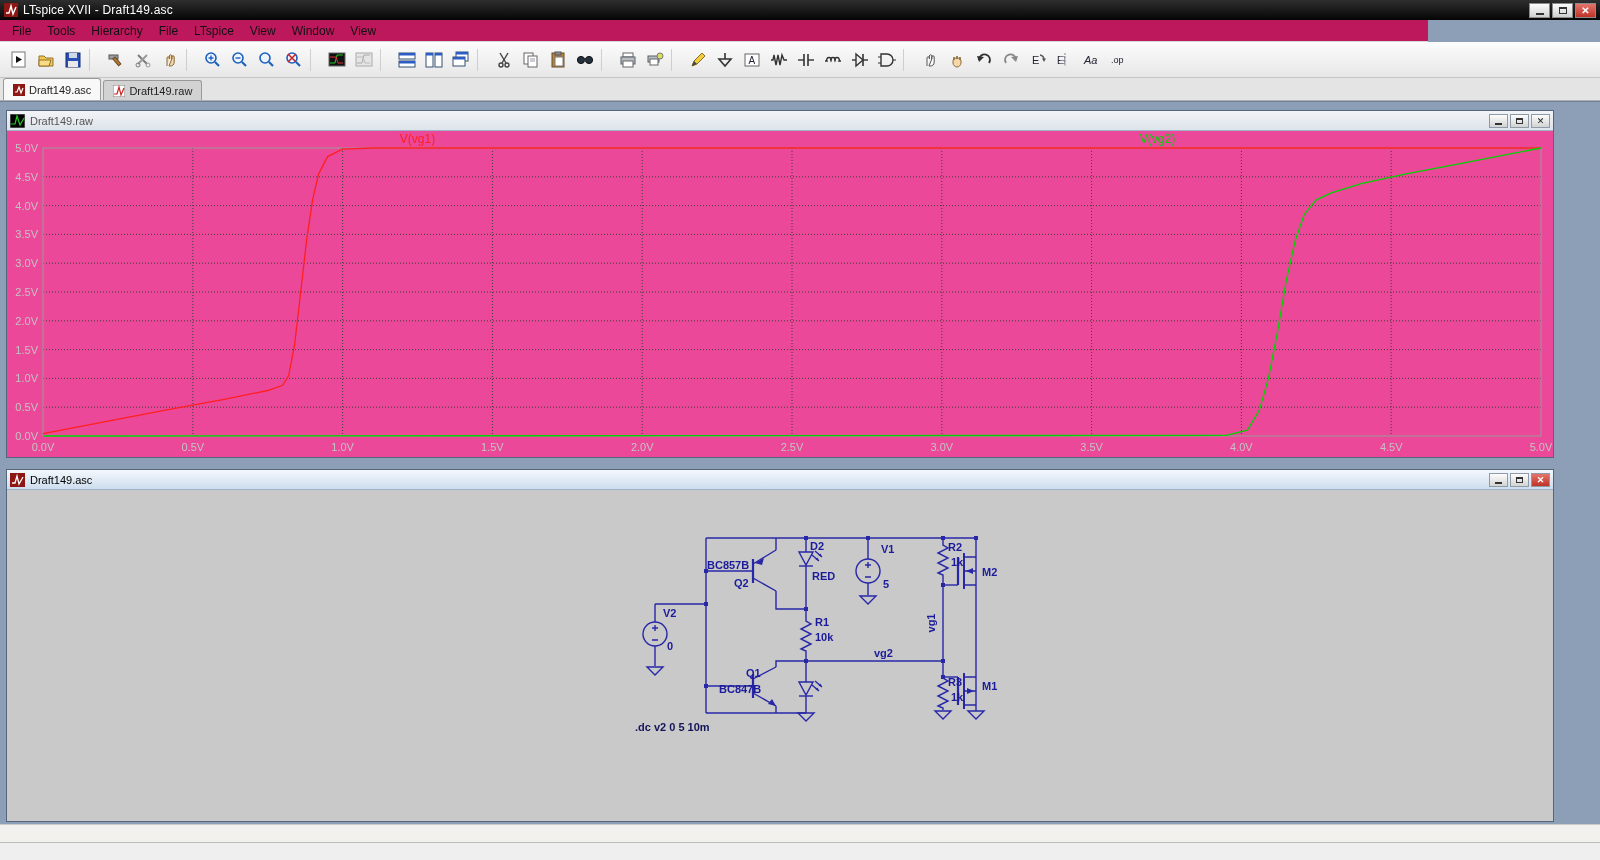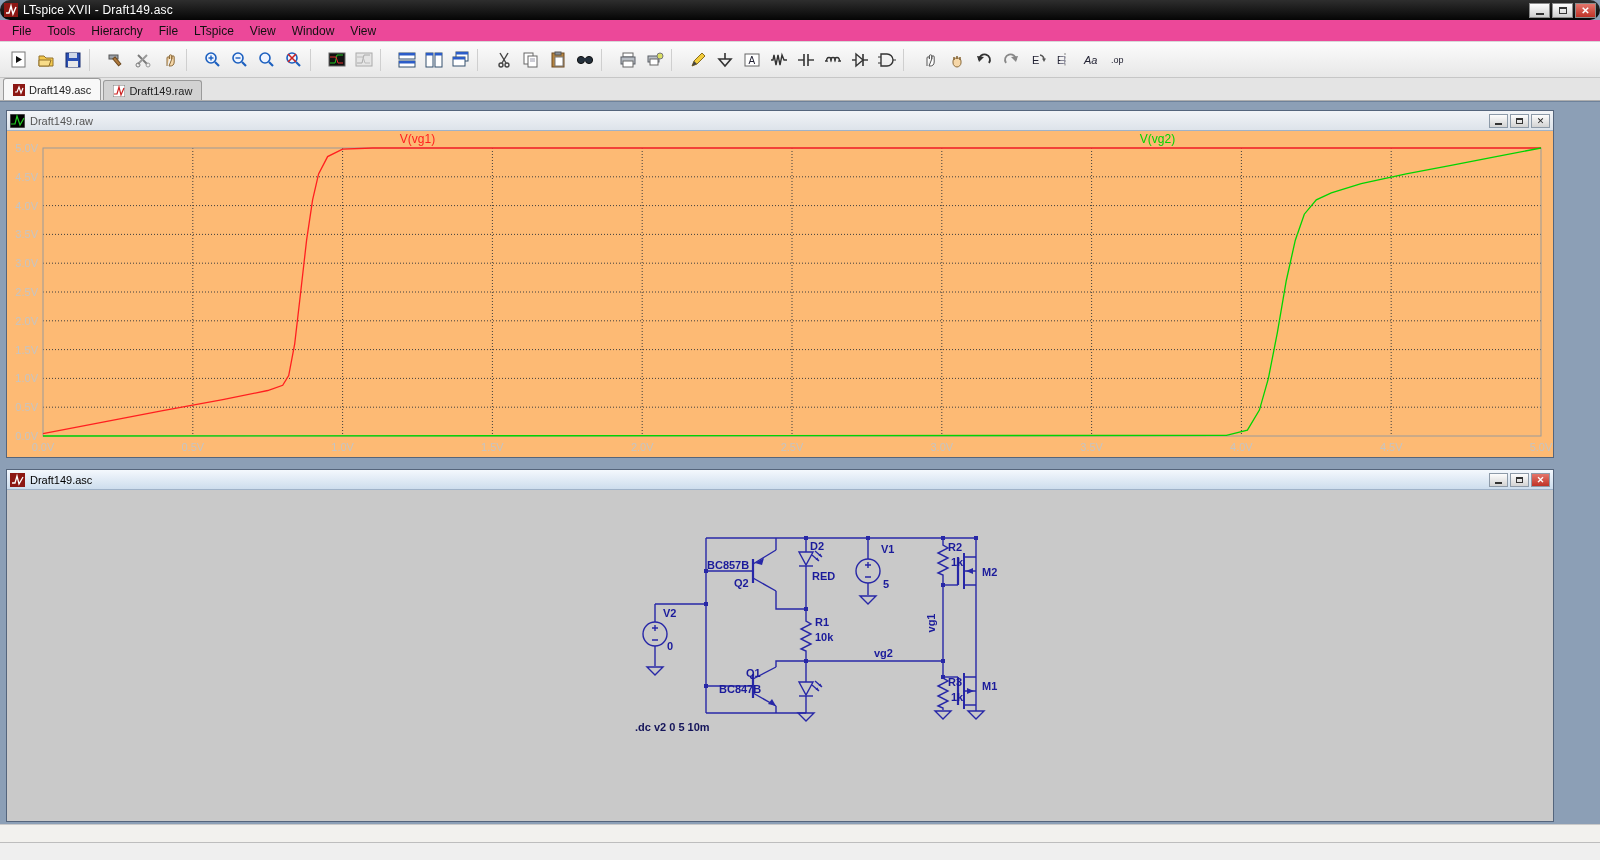--- a/index.html
+++ b/index.html
@@ -1,32 +1,32 @@
 <!DOCTYPE html>
 <html><head>
 <meta charset="utf-8">
 <style>
   * { margin:0; padding:0; box-sizing:border-box; }
   html,body { width:1600px; height:860px; overflow:hidden; }
   body { font-family:"Liberation Sans", sans-serif; background:#8c9fb6; position:relative; font-size:12px; }
 
   
   .titlebar { position:absolute; left:0; top:0; width:1600px; height:20px;
-    background:linear-gradient(#2e2e2e,#050505); color:#fff; display:flex; align-items:center; padding:0 4px;border-radius:10px; }
+    background:linear-gradient(#2e2e2e,#050505); color:#fff; display:flex; align-items:center; padding:0 4px; }
   .app-icon { width:14px; height:14px; margin-right:5px; display:inline-flex; }
   .app-title { font-size:12px; letter-spacing:.2px; }
   .win-controls { margin-left:auto; display:flex; gap:2px; }
   .wbtn { width:21px; height:15px; background:linear-gradient(#fdfdfd,#cfcfcf); border:1px solid #8a8a8a;
     display:inline-flex; align-items:center; justify-content:center; font-size:10px; color:#222; }
   .wbtn.close { background:linear-gradient(#e4756b,#bf3328); color:#fff; font-weight:bold; }
   .glyph-min { width:8px; height:2px; background:#333; margin-top:7px; }
   .glyph-max { width:8px; height:7px; border:1px solid #333; border-top-width:2px; }
 
   
-  .menubar { position:absolute; left:0; top:20px; width:1600px; height:22px; background:#ec4899;
+  .menubar { position:absolute; left:0; top:20px; width:1428px; height:22px; background:#be185d;
     display:flex; align-items:center; padding-left:4px; border-bottom:1px solid #d8d8d8; }
   .menu-item { padding:2px 8px; color:#111; }
 
   
   .toolbar { position:absolute; left:0; top:42px; width:1600px; height:36px;
     background:linear-gradient(#fcfcfc,#e7e7e7); border-bottom:1px solid #c6c6c6;
     display:flex; align-items:center; padding:0 5px; }
   .tbtn { width:27px; height:27px; display:inline-flex; align-items:center; justify-content:center;
     border:1px solid transparent; border-radius:2px; }
   .tsep { width:9px; height:22px; border-left:1px solid #cfcfcf; margin:0 4px 0 3px; }
@@ -51,21 +51,21 @@
   .cicon { width:15px; height:14px; display:inline-flex; }
   .ctitle { flex:0 0 auto; }
   .cbtns { margin-left:auto; display:flex; gap:2px; }
   .cbtn { width:19px; height:14px; background:linear-gradient(#fdfdfd,#d3d3d3); border:1px solid #8d9aa8;
     display:inline-flex; align-items:center; justify-content:center; font-size:9px; color:#222; }
   .cbtn.close-red { background:linear-gradient(#e4756b,#bf3328); color:#fff; font-weight:bold; }
   .cbtn .glyph-min { margin-top:6px; width:7px; }
   .cbtn .glyph-max { width:7px; height:6px; }
 
   #plot-window { left:6px; top:8px; width:1548px; height:348px; }
-  #plot-canvas { width:1546px; height:326px; background:#fdba74; position:relative; }
+  #plot-canvas { width:1546px; height:326px; background:#ec4899; position:relative; }
 
   #schem-window { left:6px; top:367px; width:1548px; height:353px; }
   #schem-canvas { width:1546px; height:331px; background:#c9c9c9; position:relative; }
 
   .slabel { font-size:11px; font-weight:bold; fill:#1b1b9b; font-family:"Liberation Sans",sans-serif; }
   .sdirective { font-size:11px; font-weight:bold; fill:#14145a; font-family:"Liberation Sans",sans-serif; }
 
   
   .bottom-strip { position:absolute; left:0; top:824px; width:1600px; height:18px; background:#f2f1ee;
     border-top:1px solid #c9c9c9; }

